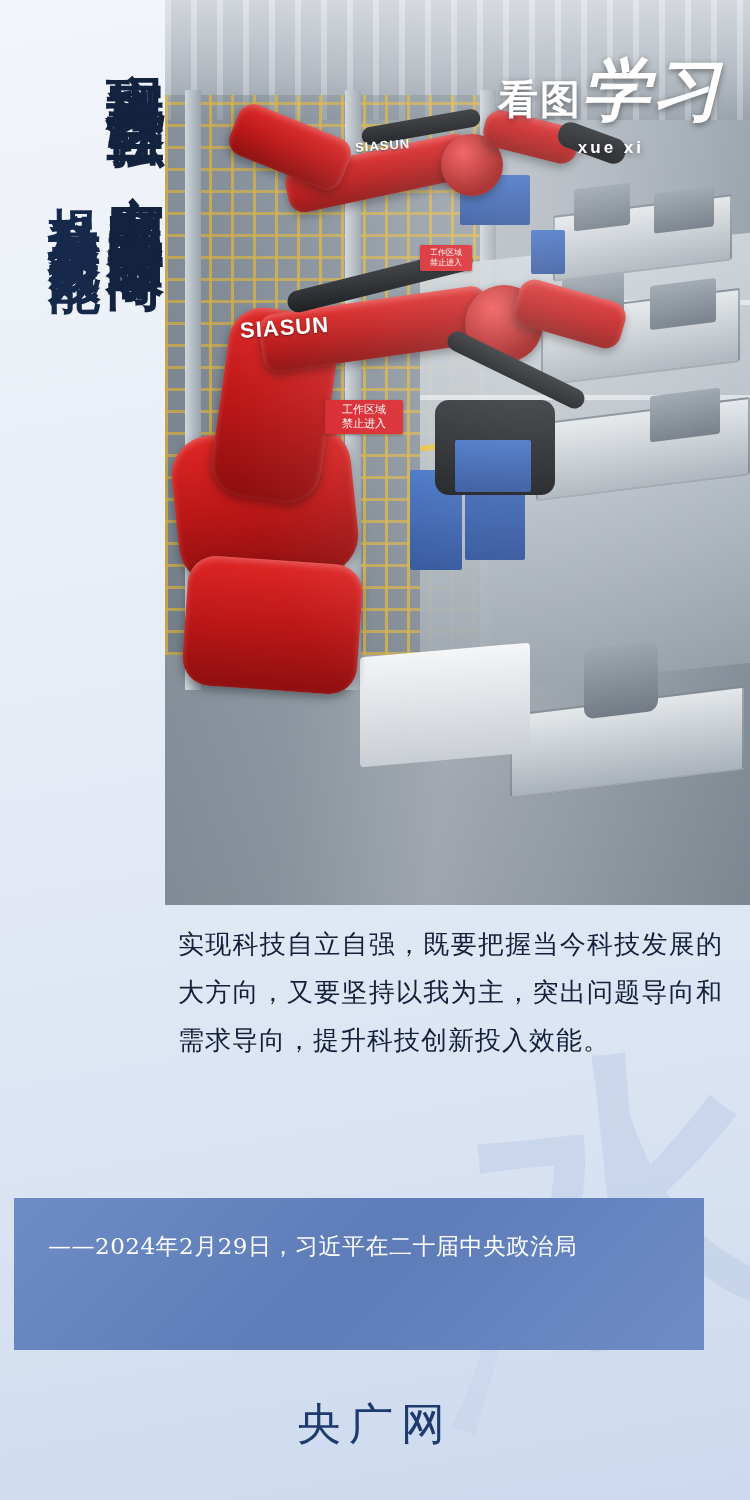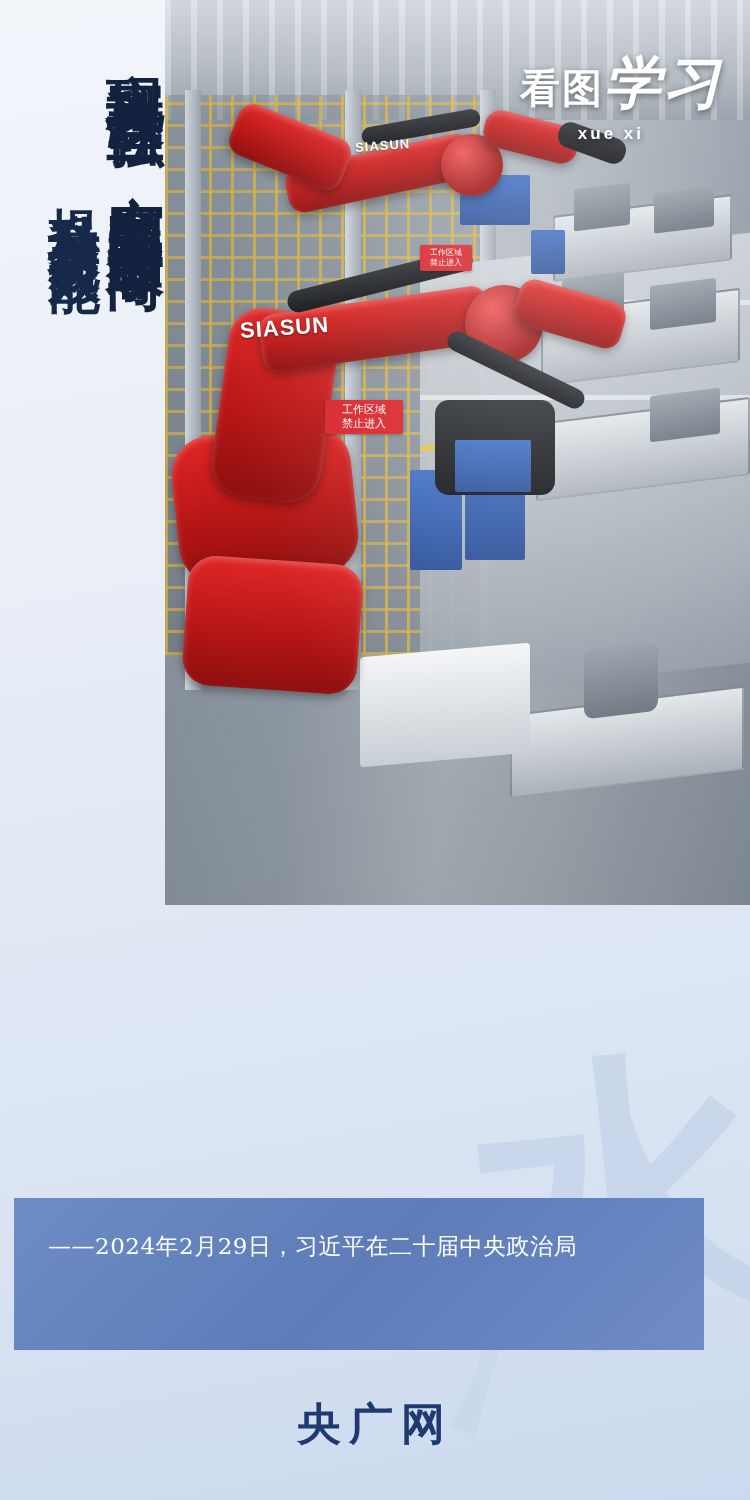--- a/index.html
+++ b/index.html
@@ -186,21 +186,21 @@
   .logo .l1 {
     font-size: 40px;
     font-weight: bold;
     letter-spacing: 2px;
     font-family: "DejaVu Sans", sans-serif;
     display:block;
   }
   .logo .l1 .cursive {
     font-family: "DejaVu Serif", serif;
     font-style: italic;
-    font-size: 57px;
+    font-size: 68px;
   }
   .logo .l2 {
     display:block;
     font-size: 17px;
     letter-spacing: 3px;
     font-weight: bold;
     margin-top: 2px;
     margin-right: 78px;
     font-family: "Liberation Sans", sans-serif;
   }
@@ -266,21 +266,21 @@
   .footer {
     position: absolute;
     left: 0;
     top: 1395px;
     width: 750px;
     text-align: center;
   }
   .footer .fl {
     display:inline-block;
     font-family: "DejaVu Sans", sans-serif;
-    font-weight: bold;
+    font-weight: normal;
     font-size: 44px;
     letter-spacing: 8px;
     color: #1f3câ;
     color: #1e3a6e;
   }
 </style>
 </head>
 <body>
 
 <div class="poster">
@@ -357,20 +357,21 @@
       <span class="l1"><span>看图</span><span class="cursive">学习</span></span>
       <span class="l2">xue xi</span>
     </div>
   </div>
 
   <div class="headline">
     <div class="hl-col hl-main">实现科技自立自强 突出问题导向和需求导向</div>
     <div class="hl-col hl-sub">提升科技创新投入效能</div>
   </div>
 
+  <div class="quote">实现科技自立自强，既要把握当今科技发展的大方向，又要坚持以我为主，突出问题导向和需求导向，提升科技创新投入效能。</div>
 
   <div class="source">
     <div>——2024年2月29日，习近平在二十届中央政治局</div>
   </div>
 
   <div class="footer">
     <span class="fl">央广网</span>
   </div>
 
 </div>

